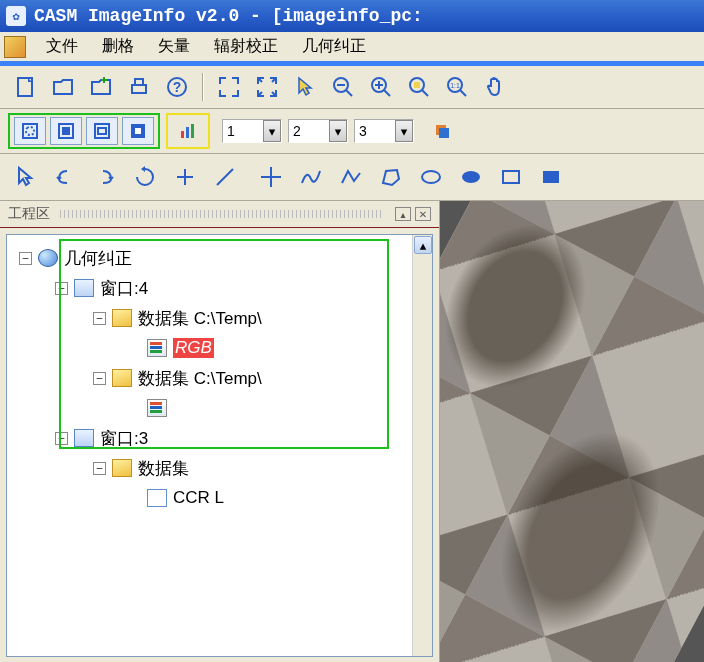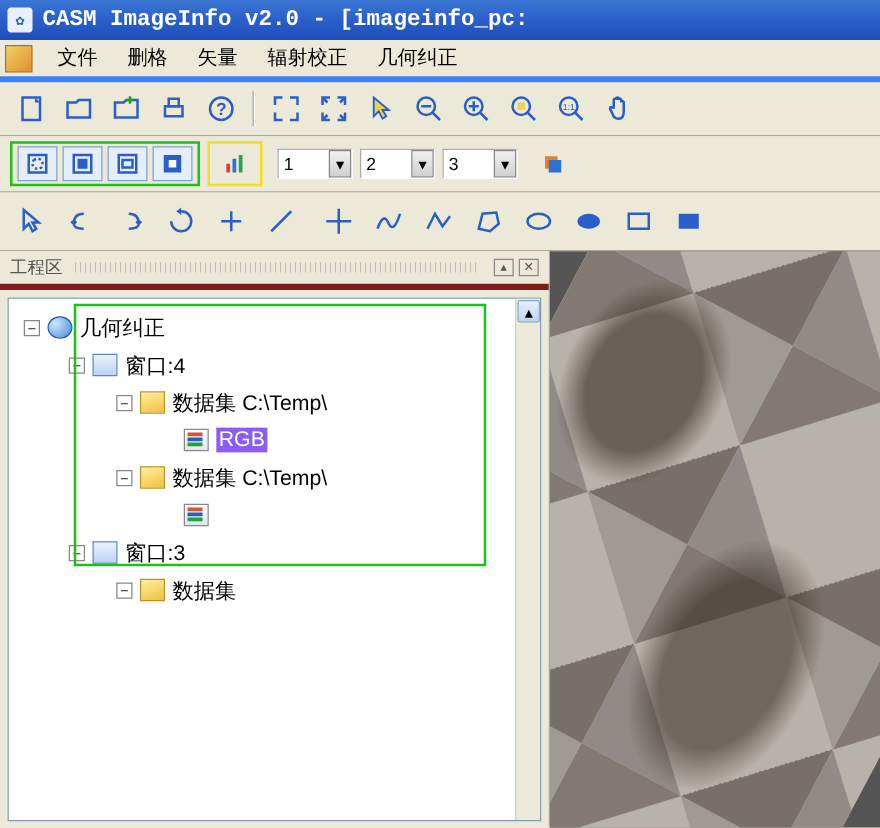--- a/index.html
+++ b/index.html
@@ -24,21 +24,21 @@
 .sq-btn svg { width: 20px; height: 20px; }
 
 .combo { display: flex; align-items: center; border: 1px inset #fff; background: #fff; height: 24px; }
 .combo input { border: none; width: 40px; padding: 0 4px; font-size: 14px; background: transparent; outline: none; }
 .combo .cbtn { width: 18px; height: 22px; background: linear-gradient(180deg,#f0f0f0,#d0d0d0); border: 1px solid #888; display: flex; align-items: center; justify-content: center; cursor: pointer; }
 
 .toolbar3 { background: #ece9d8; border-bottom: 1px solid #aca899; display: flex; align-items: center; padding: 6px 8px; gap: 6px; }
 
 .workspace { display: flex; height: calc(100% - 200px); }
 .panel { width: 440px; background: #ece9d8; border-right: 1px solid #aca899; display: flex; flex-direction: column; }
-.panel-header { display: flex; align-items: center; padding: 4px 8px; background: #ece9d8; border-bottom: 5px solid #7f1d1d; font-size: 14px; color: #555; }
+.panel-header { display: flex; align-items: center; padding: 4px 8px; background: #ece9d8; border-bottom: 1px solid #7f1d1d; font-size: 14px; color: #555; }
 .panel-header .grip { flex: 1; height: 8px; background: repeating-linear-gradient(90deg,#bbb 0,#bbb 1px,transparent 1px,transparent 4px); margin: 0 10px; }
 .panel-header .pbtn { width: 16px; height: 14px; border: 1px solid #888; margin-left: 4px; font-size: 10px; display: flex; align-items: center; justify-content: center; cursor: pointer; background: #ece9d8; }
 
 .tree-wrap { flex: 1; background: #fff; margin: 6px; border: 1px solid #7f9db9; position: relative; display: flex; }
 .tree { flex: 1; padding: 8px 4px; overflow: hidden; font-size: 17px; }
 .tree-scroll { width: 20px; background: #ece9d8; border-left: 1px solid #d0d0d0; }
 .scroll-up { width: 18px; height: 18px; margin: 1px; background: linear-gradient(180deg,#e8f0ff,#c0d4f0); border: 1px solid #8aa8d0; border-radius: 2px; display:flex; align-items:center; justify-content:center; cursor:pointer; }
 
 .tree-row { display: flex; align-items: center; height: 30px; white-space: nowrap; }
 .tree-indent { display: inline-block; }
@@ -62,21 +62,21 @@
   background-size: 120px 120px;
   transform: rotate(28deg) scale(1.5);
   transform-origin: center;
   filter: contrast(0.9) brightness(1.05);
 }
 .viewer-img::before { content:''; position:absolute; inset:-50px; background: 
  radial-gradient(ellipse at 30% 40%, rgba(40,30,20,0.6) 8%, transparent 12%),
  radial-gradient(ellipse at 60% 60%, rgba(40,30,20,0.55) 10%, transparent 15%),
  radial-gradient(ellipse at 75% 30%, rgba(40,30,20,0.5) 6%, transparent 10%);
 }
-.sel { background: #8b5cf6; color: #fff; padding: 0 2px; outline: 1px dotted #fff; }
+.sel { background: #ef4444; color: #fff; padding: 0 2px; outline: 1px dotted #fff; font-style: italic; }
 
 .stroke-blue { stroke: #2a5fc9; fill: none; stroke-width: 2; }
 .fill-blue { fill: #2a5fc9; }
 </style>
 </head>
 <body>
 
 <div class="titlebar">
   <div class="app-icon">✿</div>
   <span>CASM ImageInfo v2.0  -  [imageinfo_pc:</span>
@@ -358,20 +358,25 @@
           <span class="exp">−</span>
           <span class="ticon win"></span>
           <span>窗口:3</span>
         </div>
         <div class="tree-row">
           <span class="tree-indent" style="width:82px"></span>
           <span class="exp">−</span>
           <span class="ticon folder"></span>
           <span>数据集</span>
         </div>
+        <div class="tree-row">
+          <span class="tree-indent" style="width:136px"></span>
+          <span class="ticon page"></span>
+          <span>CCR L</span>
+        </div>
       </div>
       <div class="tree-scroll">
         <div class="scroll-up">▴</div>
       </div>
     </div>
   </div>
   <div class="viewer">
     <div class="viewer-img"></div>
   </div>
 </div>

